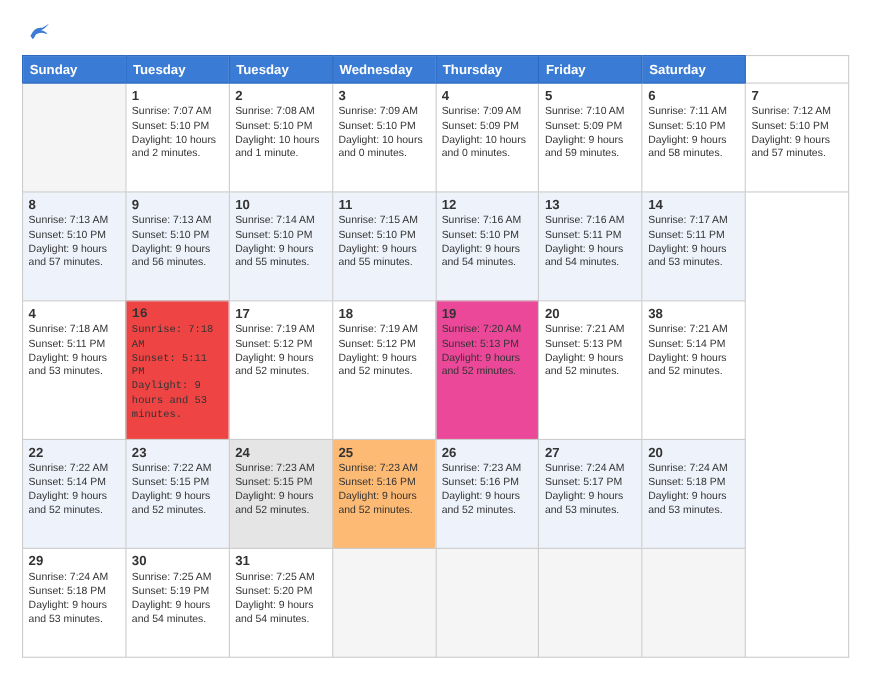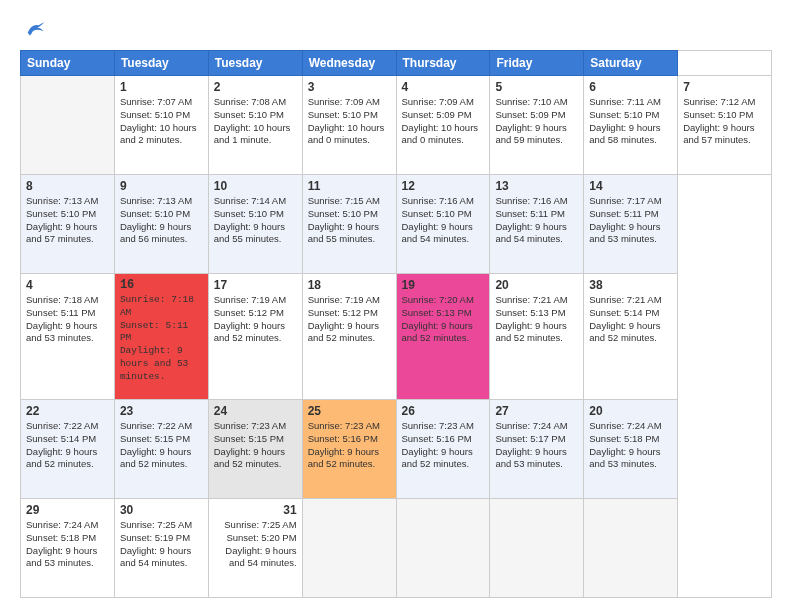--- a/index.html
+++ b/index.html
@@ -255,21 +255,21 @@
         </tr>
         <tr>
           <td style="background: rgb(255, 255, 255);">
             <span class="day-num">29</span>
             <div class="day-info">Sunrise: 7:24 AM<br>Sunset: 5:18 PM<br>Daylight: 9 hours and 53 minutes.</div>
           </td>
           <td style="background: rgb(255, 255, 255);">
             <span class="day-num">30</span>
             <div class="day-info">Sunrise: 7:25 AM<br>Sunset: 5:19 PM<br>Daylight: 9 hours and 54 minutes.</div>
           </td>
-          <td style="background: rgb(255, 255, 255); text-align: right;">
+          <td style="background: rgb(255, 255, 255);">
             <span class="day-num">31</span>
             <div class="day-info">Sunrise: 7:25 AM<br>Sunset: 5:20 PM<br>Daylight: 9 hours and 54 minutes.</div>
           </td>
           <td class="empty"></td>
           <td class="empty"></td>
           <td class="empty"></td>
           <td class="empty"></td>
         </tr>
       </tbody>
   </table>

